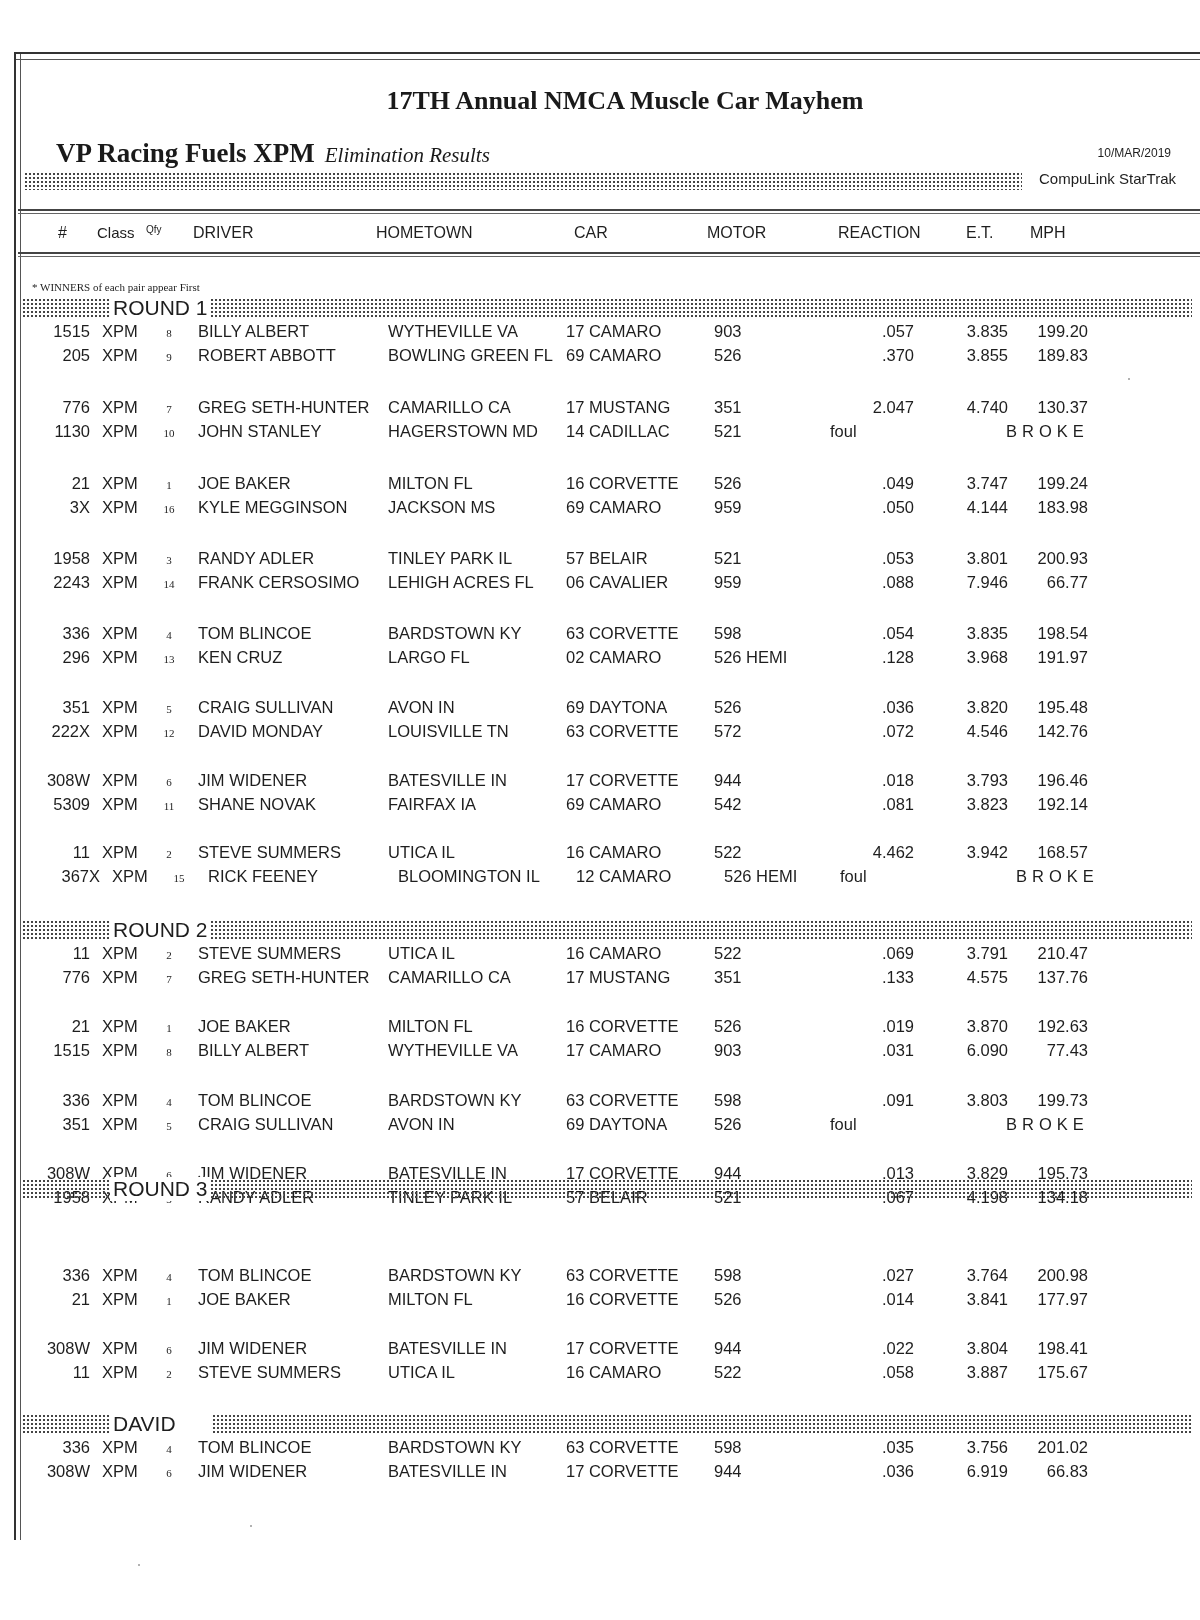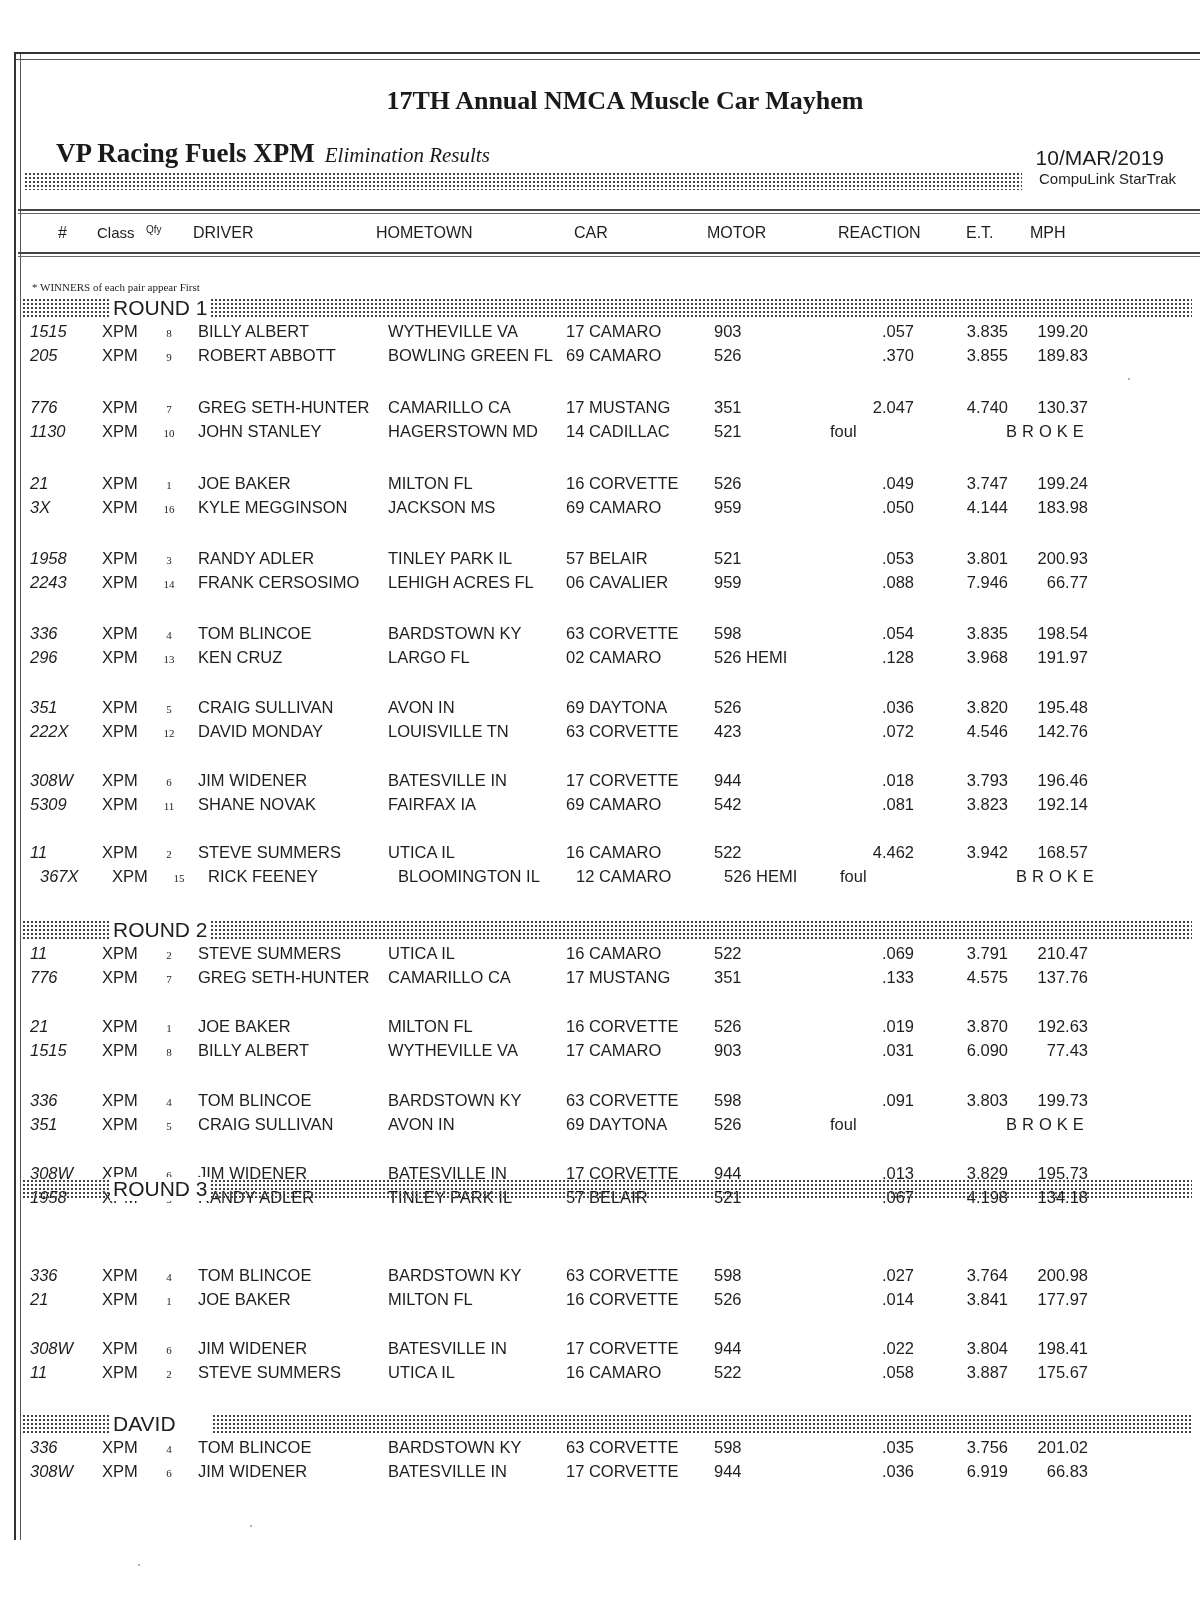--- a/index.html
+++ b/index.html
@@ -17,39 +17,39 @@
   }
   .title {
     position: absolute; left: 0; width: 1250px; top: 86px; text-align: center;
     font-family: "Liberation Serif", serif; font-weight: bold; font-size: 26px; color: #1a1a1a;
   }
   .subtitle {
     position: absolute; left: 56px; top: 138px;
     font-family: "Liberation Serif", serif; font-size: 27px; font-weight: bold; color: #1a1a1a;
   }
   .subtitle .italic { font-weight: normal; font-style: italic; font-size: 21px; margin-left: 10px; }
-  .date { position: absolute; right: 36px; top: 146px; font-size: 21px; }
+  .date { position: absolute; right: 29px; top: 146px; font-size: 12px; }
   .vendor { position: absolute; right: 24px; top: 170px; font-size: 15px; }
   .dots {
     background-image: radial-gradient(circle, #444 0.9px, transparent 1.1px);
     background-size: 4px 4px;
   }
   .hdr-dots { position: absolute; left: 24px; top: 172px; width: 998px; height: 18px; }
   .hdr-rule1 { position: absolute; left: 18px; right: 0; top: 209px; border-top: 2px solid #444; border-bottom: 1px solid #666; height: 2px; }
   .hdr-rule2 { position: absolute; left: 18px; right: 0; top: 252px; border-top: 2px solid #444; border-bottom: 1px solid #666; height: 2px; }
   .colhdr { position: absolute; top: 224px; font-size: 16px; white-space: nowrap; }
   .note { position: absolute; left: 32px; top: 281px; font-family: "Liberation Serif", serif; font-size: 11px; }
   .round-bar { position: absolute; left: 22px; width: 1170px; height: 24px; }
   .round-bar .dots { position: absolute; top: 2px; height: 20px; }
   .round-bar .lbl {
     position: absolute; left: 88px; top: 0; font-size: 21px; background: #fff; padding: 0 3px; line-height: 24px;
   }
   .row { position: absolute; left: 0; width: 1200px; height: 24px; font-size: 16.5px; }
   .row span { position: absolute; top: 0; white-space: nowrap; }
-  .c-num { left: 30px; width: 60px; text-align: left; font-style: italic; }
+  .c-num { left: 30px; width: 60px; text-align: right; }
   .c-class { left: 102px; }
   .c-qfy { left: 158px; width: 22px; text-align: center; font-family: "Liberation Serif", serif; font-size: 11px; top: 5px !important; }
   .c-driver { left: 198px; }
   .c-home { left: 388px; }
   .c-car { left: 566px; }
   .c-motor { left: 714px; }
   .c-foul { left: 830px; }
   .c-rt { left: 844px; width: 70px; text-align: right; }
   .c-et { left: 950px; width: 58px; text-align: right; }
   .c-mph { left: 1024px; width: 64px; text-align: right; }
@@ -257,21 +257,21 @@
         <span class="c-mph">195.48</span>
         <span class="c-broke"></span>
       </div>
       <div class="row" style="top: 722px;">
         <span class="c-num">222X</span>
         <span class="c-class">XPM</span>
         <span class="c-qfy">12</span>
         <span class="c-driver">DAVID MONDAY</span>
         <span class="c-home">LOUISVILLE  TN</span>
         <span class="c-car">63 CORVETTE</span>
-        <span class="c-motor">423</span>
+        <span class="c-motor">572</span>
         <span class="c-foul"></span>
         <span class="c-rt">.072</span>
         <span class="c-et">4.546</span>
         <span class="c-mph">142.76</span>
         <span class="c-broke"></span>
       </div>
     </div>
     <div>
       <div class="row" style="top: 771px;">
         <span class="c-num">308W</span>

